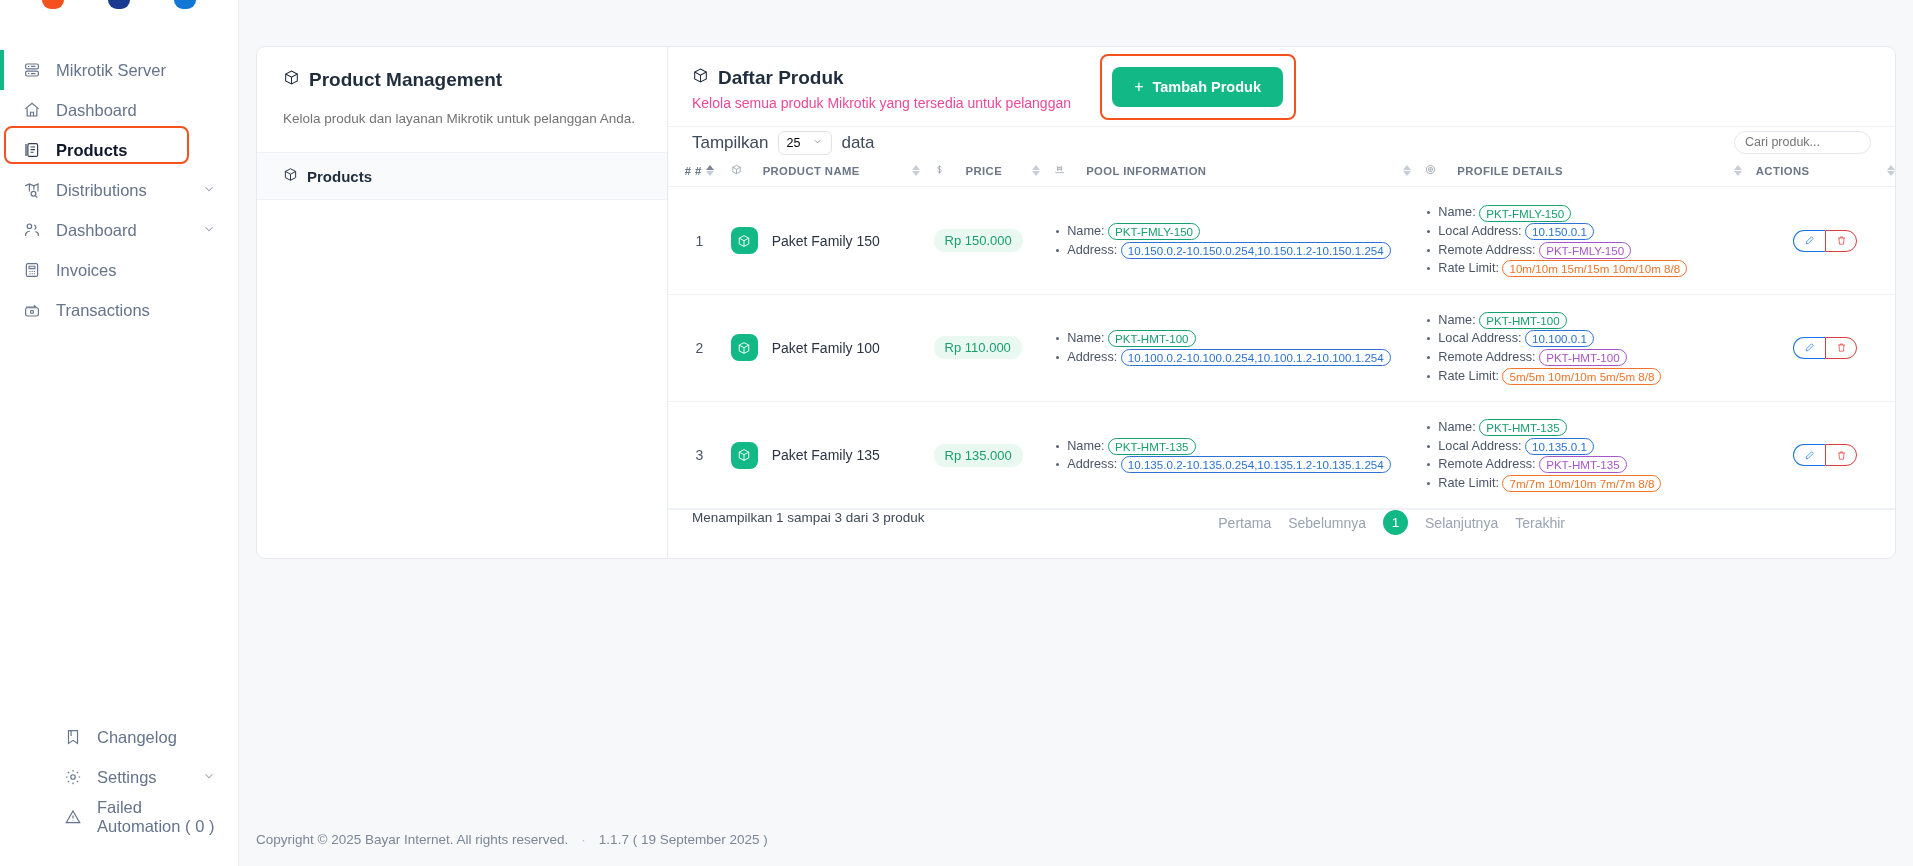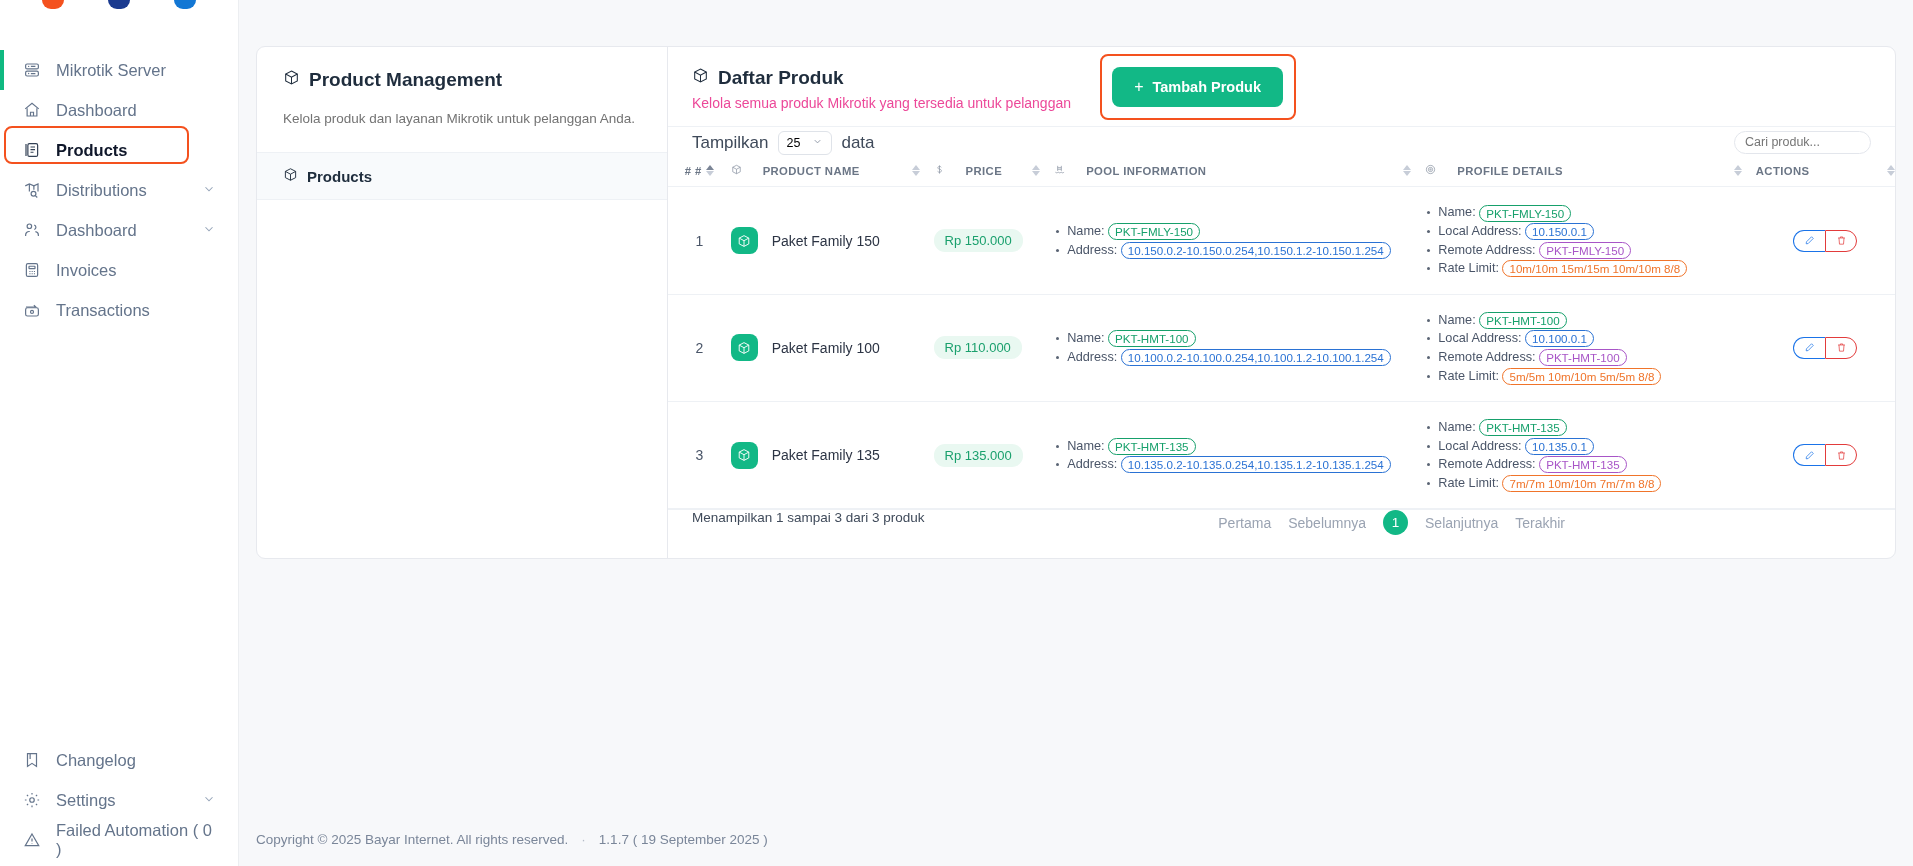--- a/index.html
+++ b/index.html
@@ -40,21 +40,21 @@
   .nav-item.selected {
     color: #0f172a; font-weight: bold;
   }
   .nav-item.selected .ico svg { stroke: #334155; }
   .hl-box {
     position: absolute; border: 2px solid #f4511e; border-radius: 8px;
     pointer-events: none;
   }
   #hl-products { left: 4px; top: 126px; width: 185px; height: 38px; }
 
-  .nav-bottom { position: absolute; left: 0; right: 0; bottom: 6px; }
+  .nav-bottom { position: absolute; left: 0; right: 0; bottom: 29px; padding-left: 41px; }
 
   
   .main { flex: 1; height: 866px; position: relative; }
   .content-card {
     position: absolute; left: 17px; top: 14px; right: 17px; height: 513px;
     background: #ffffff; border: 1px solid #e7e9ee; border-radius: 9px;
     display: flex; overflow: hidden; margin-top: 32px;
   }
 
   

